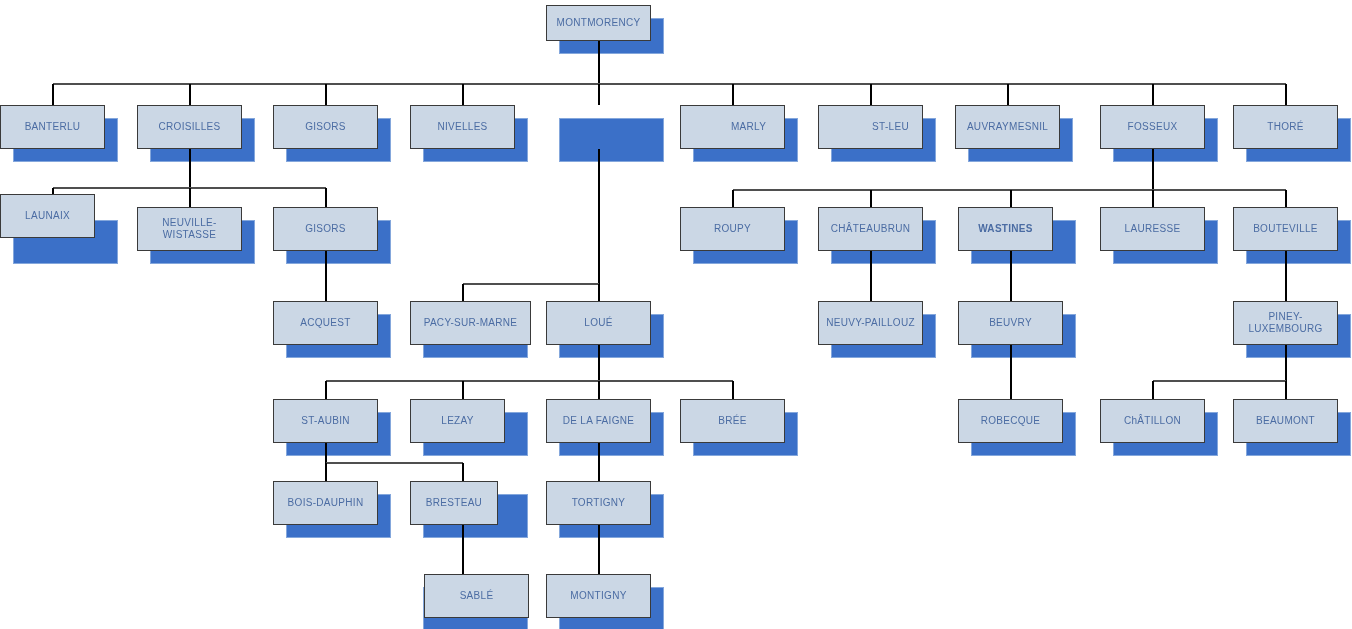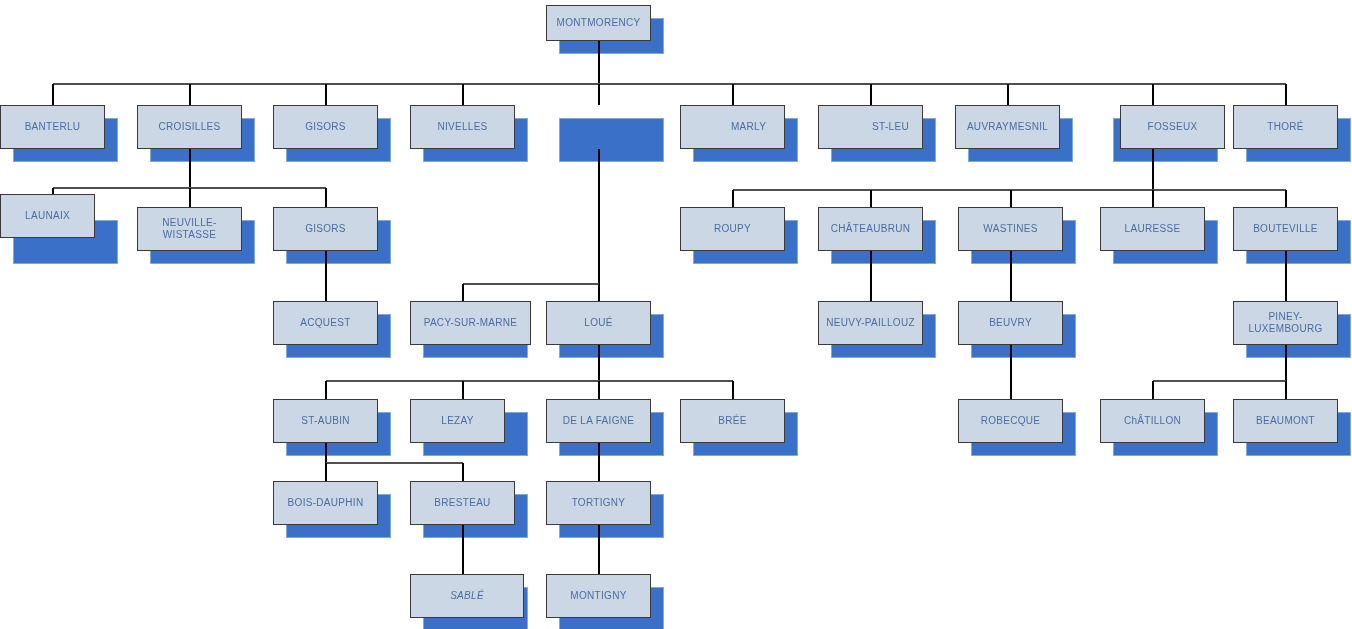--- a/index.html
+++ b/index.html
@@ -165,42 +165,42 @@
       </div>
       <div class="node-box" style="left: 680px; top: 105px; width: 105px; height: 44px; padding-left: 32px;">
         <span class="node-label">MARLY</span>
       </div>
       <div class="node-box" style="left: 818px; top: 105px; width: 105px; height: 44px; padding-left: 40px;">
         <span class="node-label">ST-LEU</span>
       </div>
       <div class="node-box" style="left: 955px; top: 105px; width: 105px; height: 44px;">
         <span class="node-label">AUVRAYMESNIL</span>
       </div>
-      <div class="node-box" style="left: 1100px; top: 105px; width: 105px; height: 44px; margin-left: 20px;">
+      <div class="node-box" style="left: 1100px; top: 105px; width: 105px; height: 44px;">
         <span class="node-label">FOSSEUX</span>
       </div>
       <div class="node-box" style="left: 1233px; top: 105px; width: 105px; height: 44px;">
         <span class="node-label">THORÉ</span>
       </div>
       <div class="node-box" style="left: 0px; top: 194px; width: 95px; height: 44px;">
         <span class="node-label">LAUNAIX</span>
       </div>
       <div class="node-box" style="left: 137px; top: 207px; width: 105px; height: 44px;">
         <span class="node-label">NEUVILLE-WISTASSE</span>
       </div>
       <div class="node-box" style="left: 273px; top: 207px; width: 105px; height: 44px;">
         <span class="node-label">GISORS</span>
       </div>
       <div class="node-box" style="left: 680px; top: 207px; width: 105px; height: 44px;">
         <span class="node-label">ROUPY</span>
       </div>
       <div class="node-box" style="left: 818px; top: 207px; width: 105px; height: 44px;">
         <span class="node-label">CHÂTEAUBRUN</span>
       </div>
-      <div class="node-box" style="left: 958px; top: 207px; width: 105px; height: 44px;">
+      <div class="node-box" style="left: 958px; top: 207px; width: 95px; height: 44px; font-weight: bold;">
         <span class="node-label">WASTINES</span>
       </div>
       <div class="node-box" style="left: 1100px; top: 207px; width: 105px; height: 44px;">
         <span class="node-label">LAURESSE</span>
       </div>
       <div class="node-box" style="left: 1233px; top: 207px; width: 105px; height: 44px;">
         <span class="node-label">BOUTEVILLE</span>
       </div>
       <div class="node-box" style="left: 273px; top: 301px; width: 105px; height: 44px;">
         <span class="node-label">ACQUEST</span>
@@ -237,26 +237,26 @@
       </div>
       <div class="node-box" style="left: 1100px; top: 399px; width: 105px; height: 44px;">
         <span class="node-label">ChÂTILLON</span>
       </div>
       <div class="node-box" style="left: 1233px; top: 399px; width: 105px; height: 44px;">
         <span class="node-label">BEAUMONT</span>
       </div>
       <div class="node-box" style="left: 273px; top: 481px; width: 105px; height: 44px;">
         <span class="node-label">BOIS-DAUPHIN</span>
       </div>
-      <div class="node-box" style="left: 410px; top: 481px; width: 105px; height: 44px;">
+      <div class="node-box" style="left: 410px; top: 481px; width: 88px; height: 44px;">
         <span class="node-label">BRESTEAU</span>
       </div>
       <div class="node-box" style="left: 546px; top: 481px; width: 105px; height: 44px;">
         <span class="node-label">TORTIGNY</span>
       </div>
-      <div class="node-box" style="left: 410px; top: 574px; width: 114px; height: 44px; font-style: italic;">
+      <div class="node-box" style="left: 424px; top: 574px; width: 105px; height: 44px;">
         <span class="node-label">SABLÉ</span>
       </div>
       <div class="node-box" style="left: 546px; top: 574px; width: 105px; height: 44px;">
         <span class="node-label">MONTIGNY</span>
       </div>
     </div>
 </div>
 
 </body></html>

